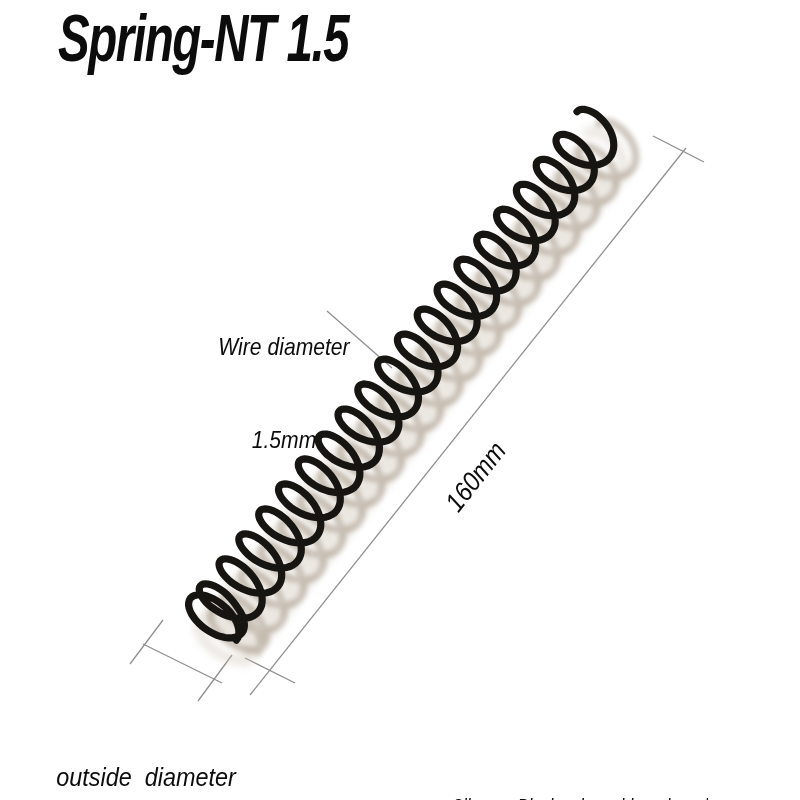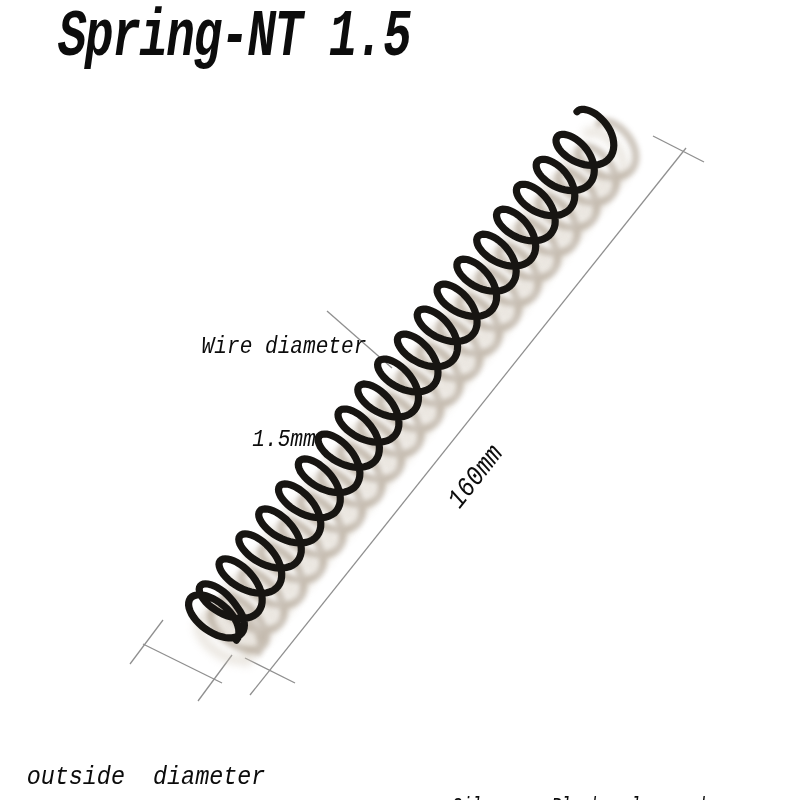--- a/index.html
+++ b/index.html
@@ -5,21 +5,21 @@
   :root{
     --text-color:#0c0c0c;
     --dim-line-color:#8f8f8f;
   }
   html,body{margin:0;padding:0;background:#ffffff;}
   #stage{
     position:relative;
     width:708px;height:800px;
     background:#ffffff;
     overflow:hidden;
-    font-family:Liberation Mono, monospace;
+    font-family:Liberation Sans, sans-serif;
     color:var(--text-color);
   }
   #scene{position:absolute;left:0;top:0;width:800px;height:800px;}
   .dim-line{stroke:var(--dim-line-color);stroke-width:1.3;fill:none;}
   .title{
     position:absolute;left:58px;top:2px;
     font-size:66px;font-style:italic;font-weight:bold;
     letter-spacing:-2px;white-space:nowrap;
     transform:scaleX(0.72);transform-origin:left top;
     line-height:1.1;

